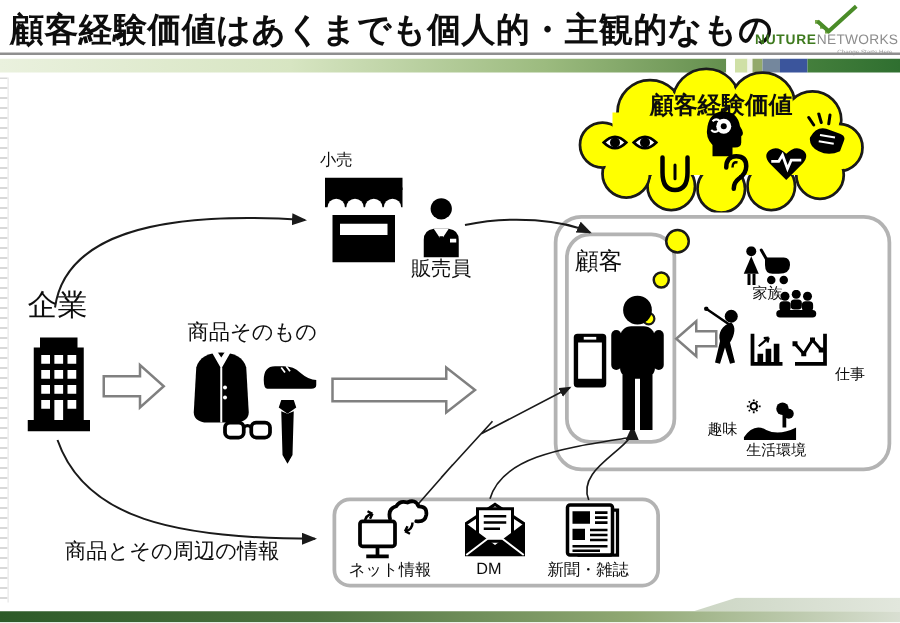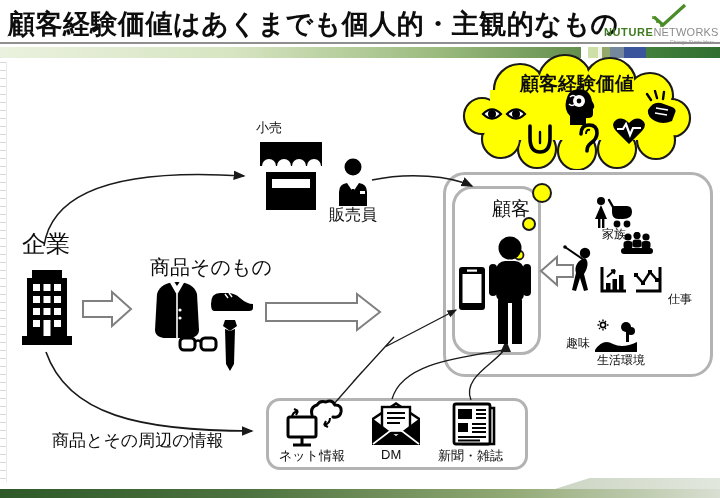--- a/index.html
+++ b/index.html
@@ -193,21 +193,21 @@
   </svg>
   <svg class="abs" style="left:333px;top:158px" width="40" height="48" viewBox="0 0 40 48">
     <circle cx="20" cy="9" r="8.5" fill="#000"></circle>
     <path d="M6,48 L6,34 Q6,26 14,25 L26,25 Q34,26 34,34 L34,48 Z" fill="#000"></path>
     <polygon points="14,25 26,25 20,34" fill="#fff"></polygon>
     <rect x="18.6" y="31" width="2.8" height="11" fill="#000"></rect>
     <rect x="27" y="33" width="5" height="3" fill="#fff"></rect>
   </svg>
   <div class="abs lbl" style="left:329px;top:205px;font-size:16px;">販売員</div>
 
-  <div class="abs lbl" style="left:150px;top:254px;font-size:20px;">商品そのもの</div>
+  <div class="abs lbl" style="left:150px;top:254px;font-size:17px;">商品そのもの</div>
   <svg class="abs" style="left:153px;top:280px" width="48" height="60" viewBox="0 0 48 60">
     <path d="M24,2 C14,2 6,6 4,14 L2,50 C2,56 8,58 12,58 L36,58 C40,58 46,56 46,50 L44,14 C42,6 34,2 24,2 Z" fill="#000"></path>
     <polygon points="16,1 24,15 32,1 28,0 24,6 20,0" fill="#fff"></polygon>
     <rect x="23.2" y="14" width="1.6" height="44" fill="#fff"></rect>
     <circle cx="27" cy="30" r="1.6" fill="#fff"></circle>
       <circle cx="27" cy="38" r="1.6" fill="#fff"></circle>
   </svg>
   <svg class="abs" style="left:209px;top:286px" width="46" height="26" viewBox="0 0 46 26">
     <path d="M2,18 Q2,7 11,7 L18,7 Q26,7 31,12 Q38,18 44,18 L44,22 Q44,25 40,25 L5,25 Q2,25 2,18 Z" fill="#000"></path>
     <path d="M16,8 L19,12 M20,7 L23,11" stroke="#fff" stroke-width="1.4"></path>
@@ -215,21 +215,21 @@
   <svg class="abs" style="left:178px;top:334px" width="40" height="20" viewBox="0 0 40 20">
     <rect x="2" y="4" width="15" height="12" rx="4" fill="none" stroke="#000" stroke-width="3"></rect>
     <rect x="23" y="4" width="15" height="12" rx="4" fill="none" stroke="#000" stroke-width="3"></rect>
     <path d="M17,8 Q20,5 23,8" fill="none" stroke="#000" stroke-width="2.4"></path>
   </svg>
   <svg class="abs" style="left:221px;top:320px" width="18" height="52" viewBox="0 0 18 52">
     <polygon points="4,0 14,0 16,6 9,11 2,6" fill="#000"></polygon>
     <polygon points="9,11 14,9 13,44 9,51 5,44 4,9" fill="#000"></polygon>
   </svg>
 
-  <div class="abs lbl" style="left:460px;top:196px;font-size:19px;margin-left:32px;">顧客</div>
+  <div class="abs lbl" style="left:460px;top:196px;font-size:19px;">顧客</div>
   <svg class="abs" style="left:487px;top:236px" width="46" height="108" viewBox="0 0 46 108">
     <circle cx="23" cy="12" r="11.5" fill="#000"></circle>
     <rect x="9" y="25" width="28" height="42" rx="9" fill="#000"></rect>
     <rect x="2" y="28" width="8" height="32" rx="4" fill="#000"></rect>
     <rect x="36" y="28" width="8" height="32" rx="4" fill="#000"></rect>
     <rect x="11" y="64" width="10" height="44" fill="#000"></rect>
     <rect x="25" y="64" width="10" height="44" fill="#000"></rect>
   </svg>
   <svg class="abs" style="left:458px;top:266px" width="28" height="45" viewBox="0 0 28 45">
     <rect x="1" y="1" width="26" height="43" rx="3" fill="#000"></rect>

